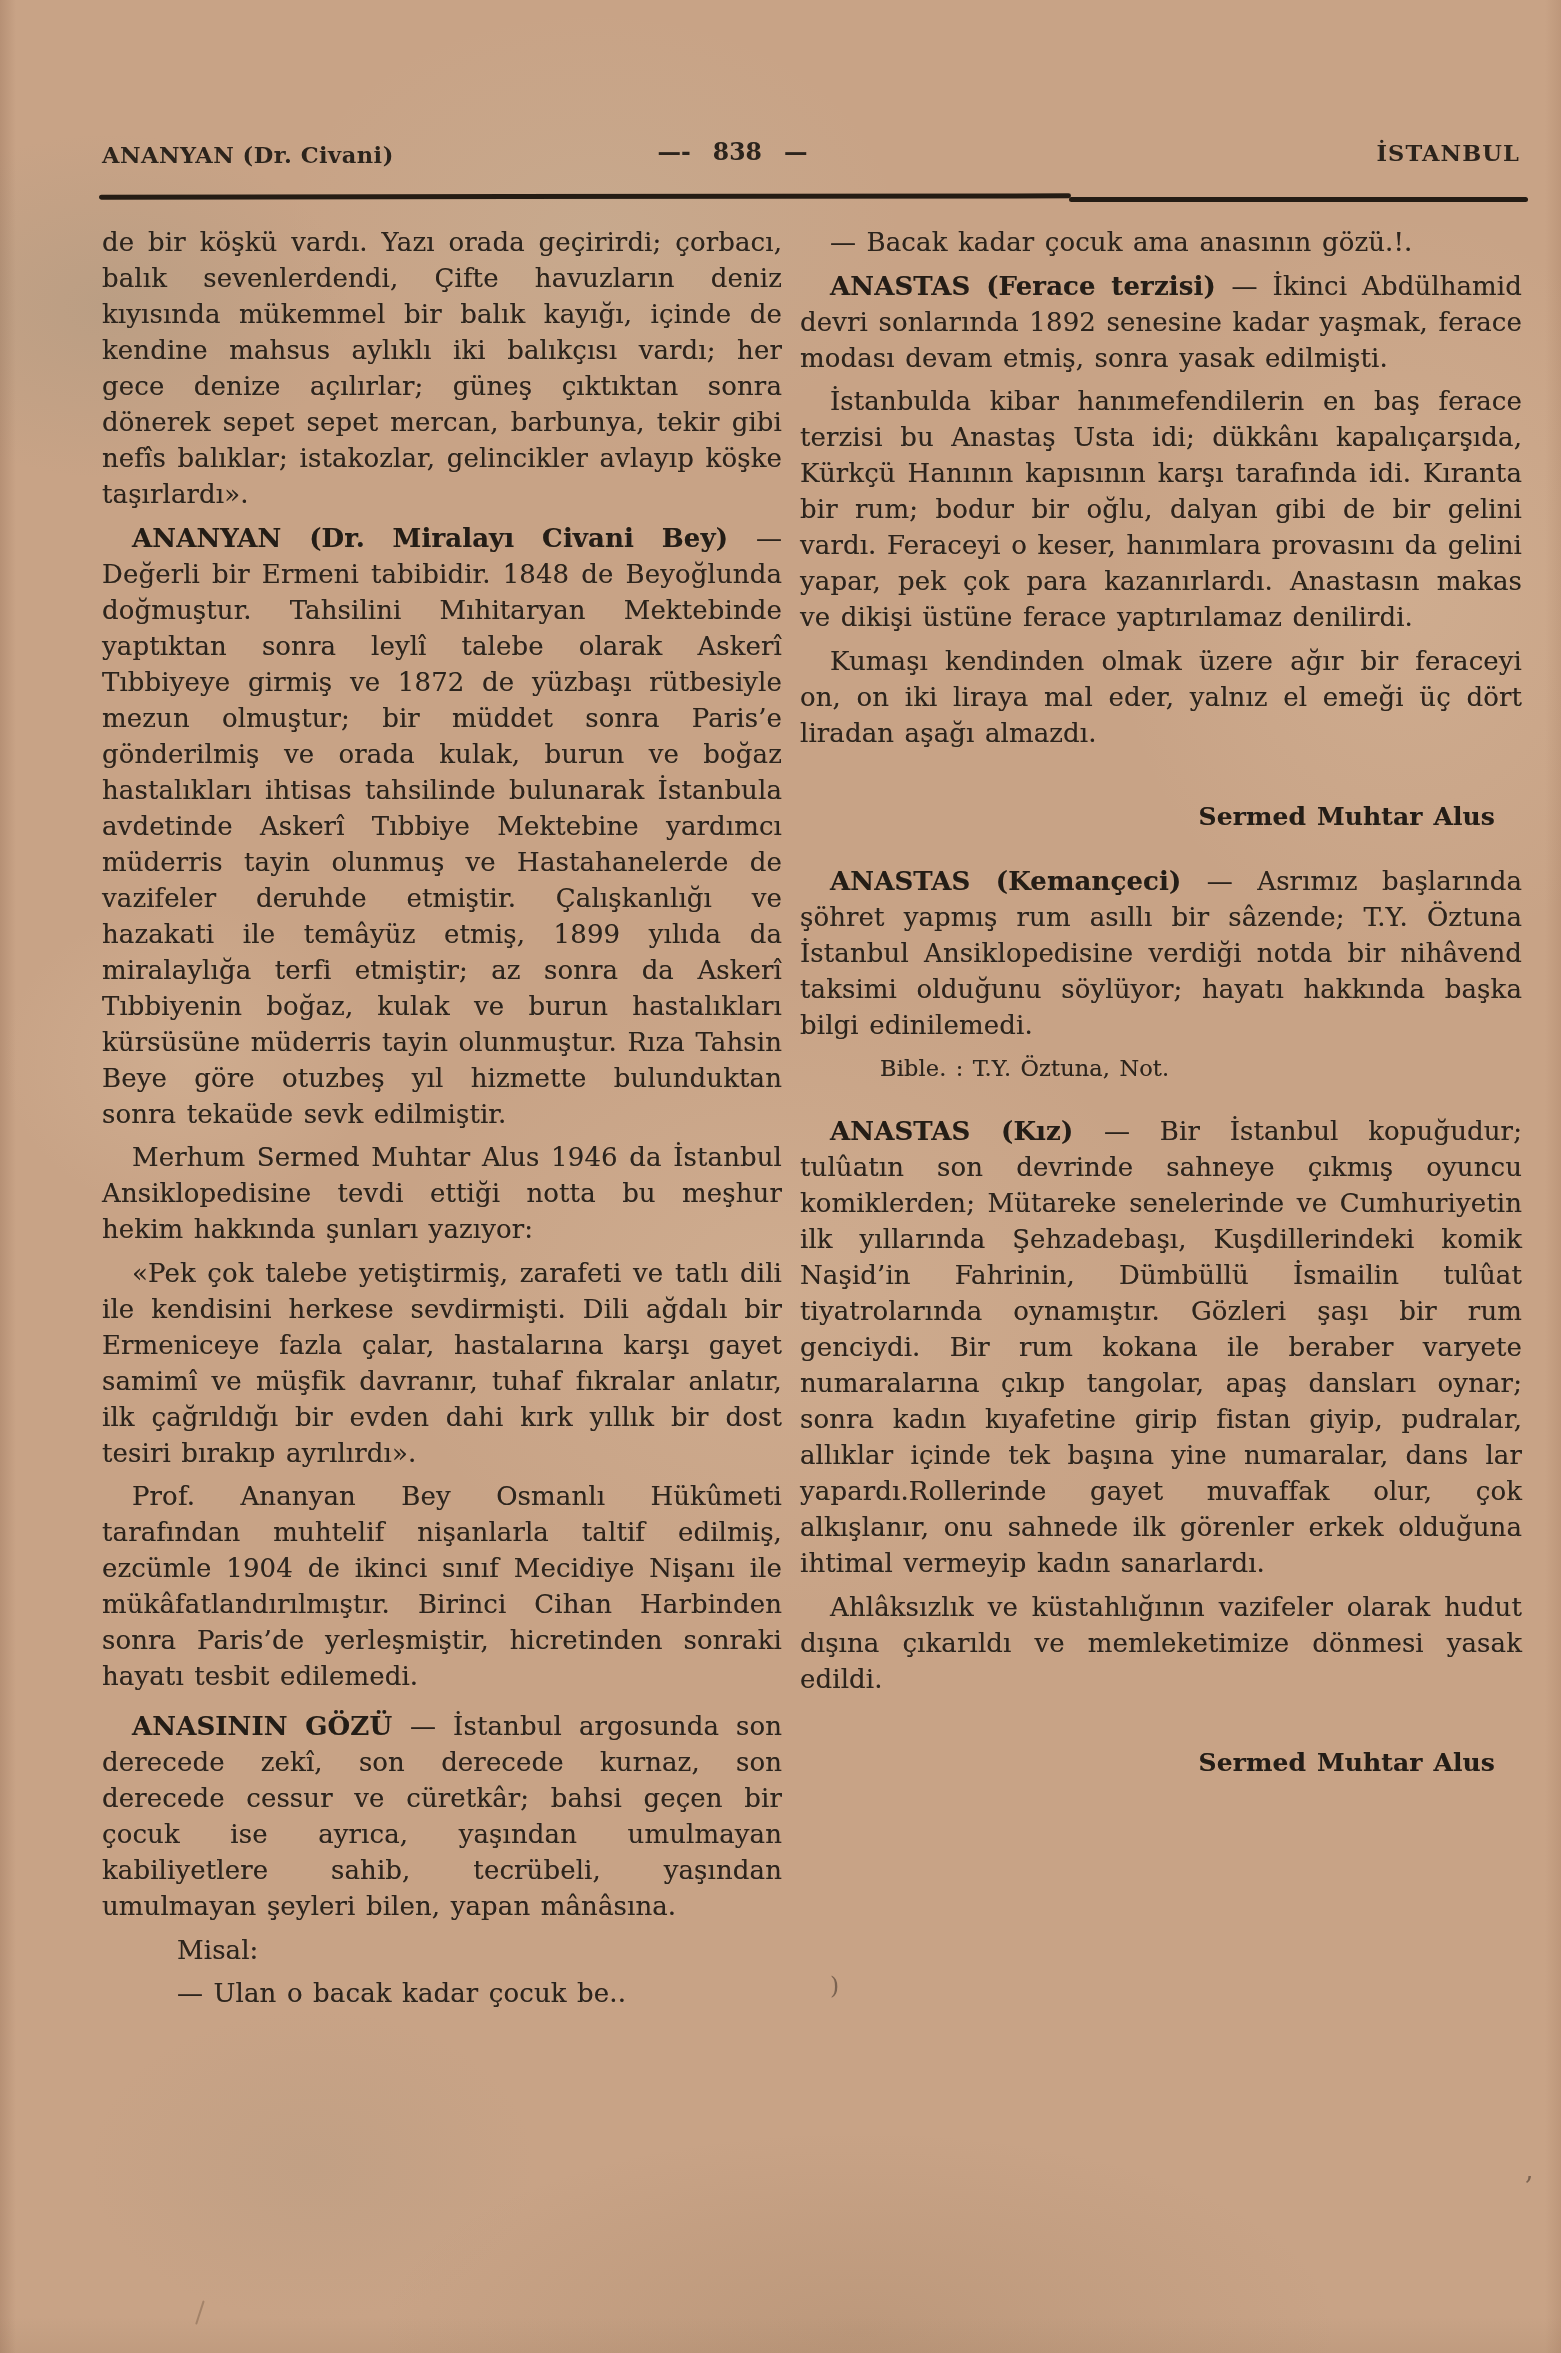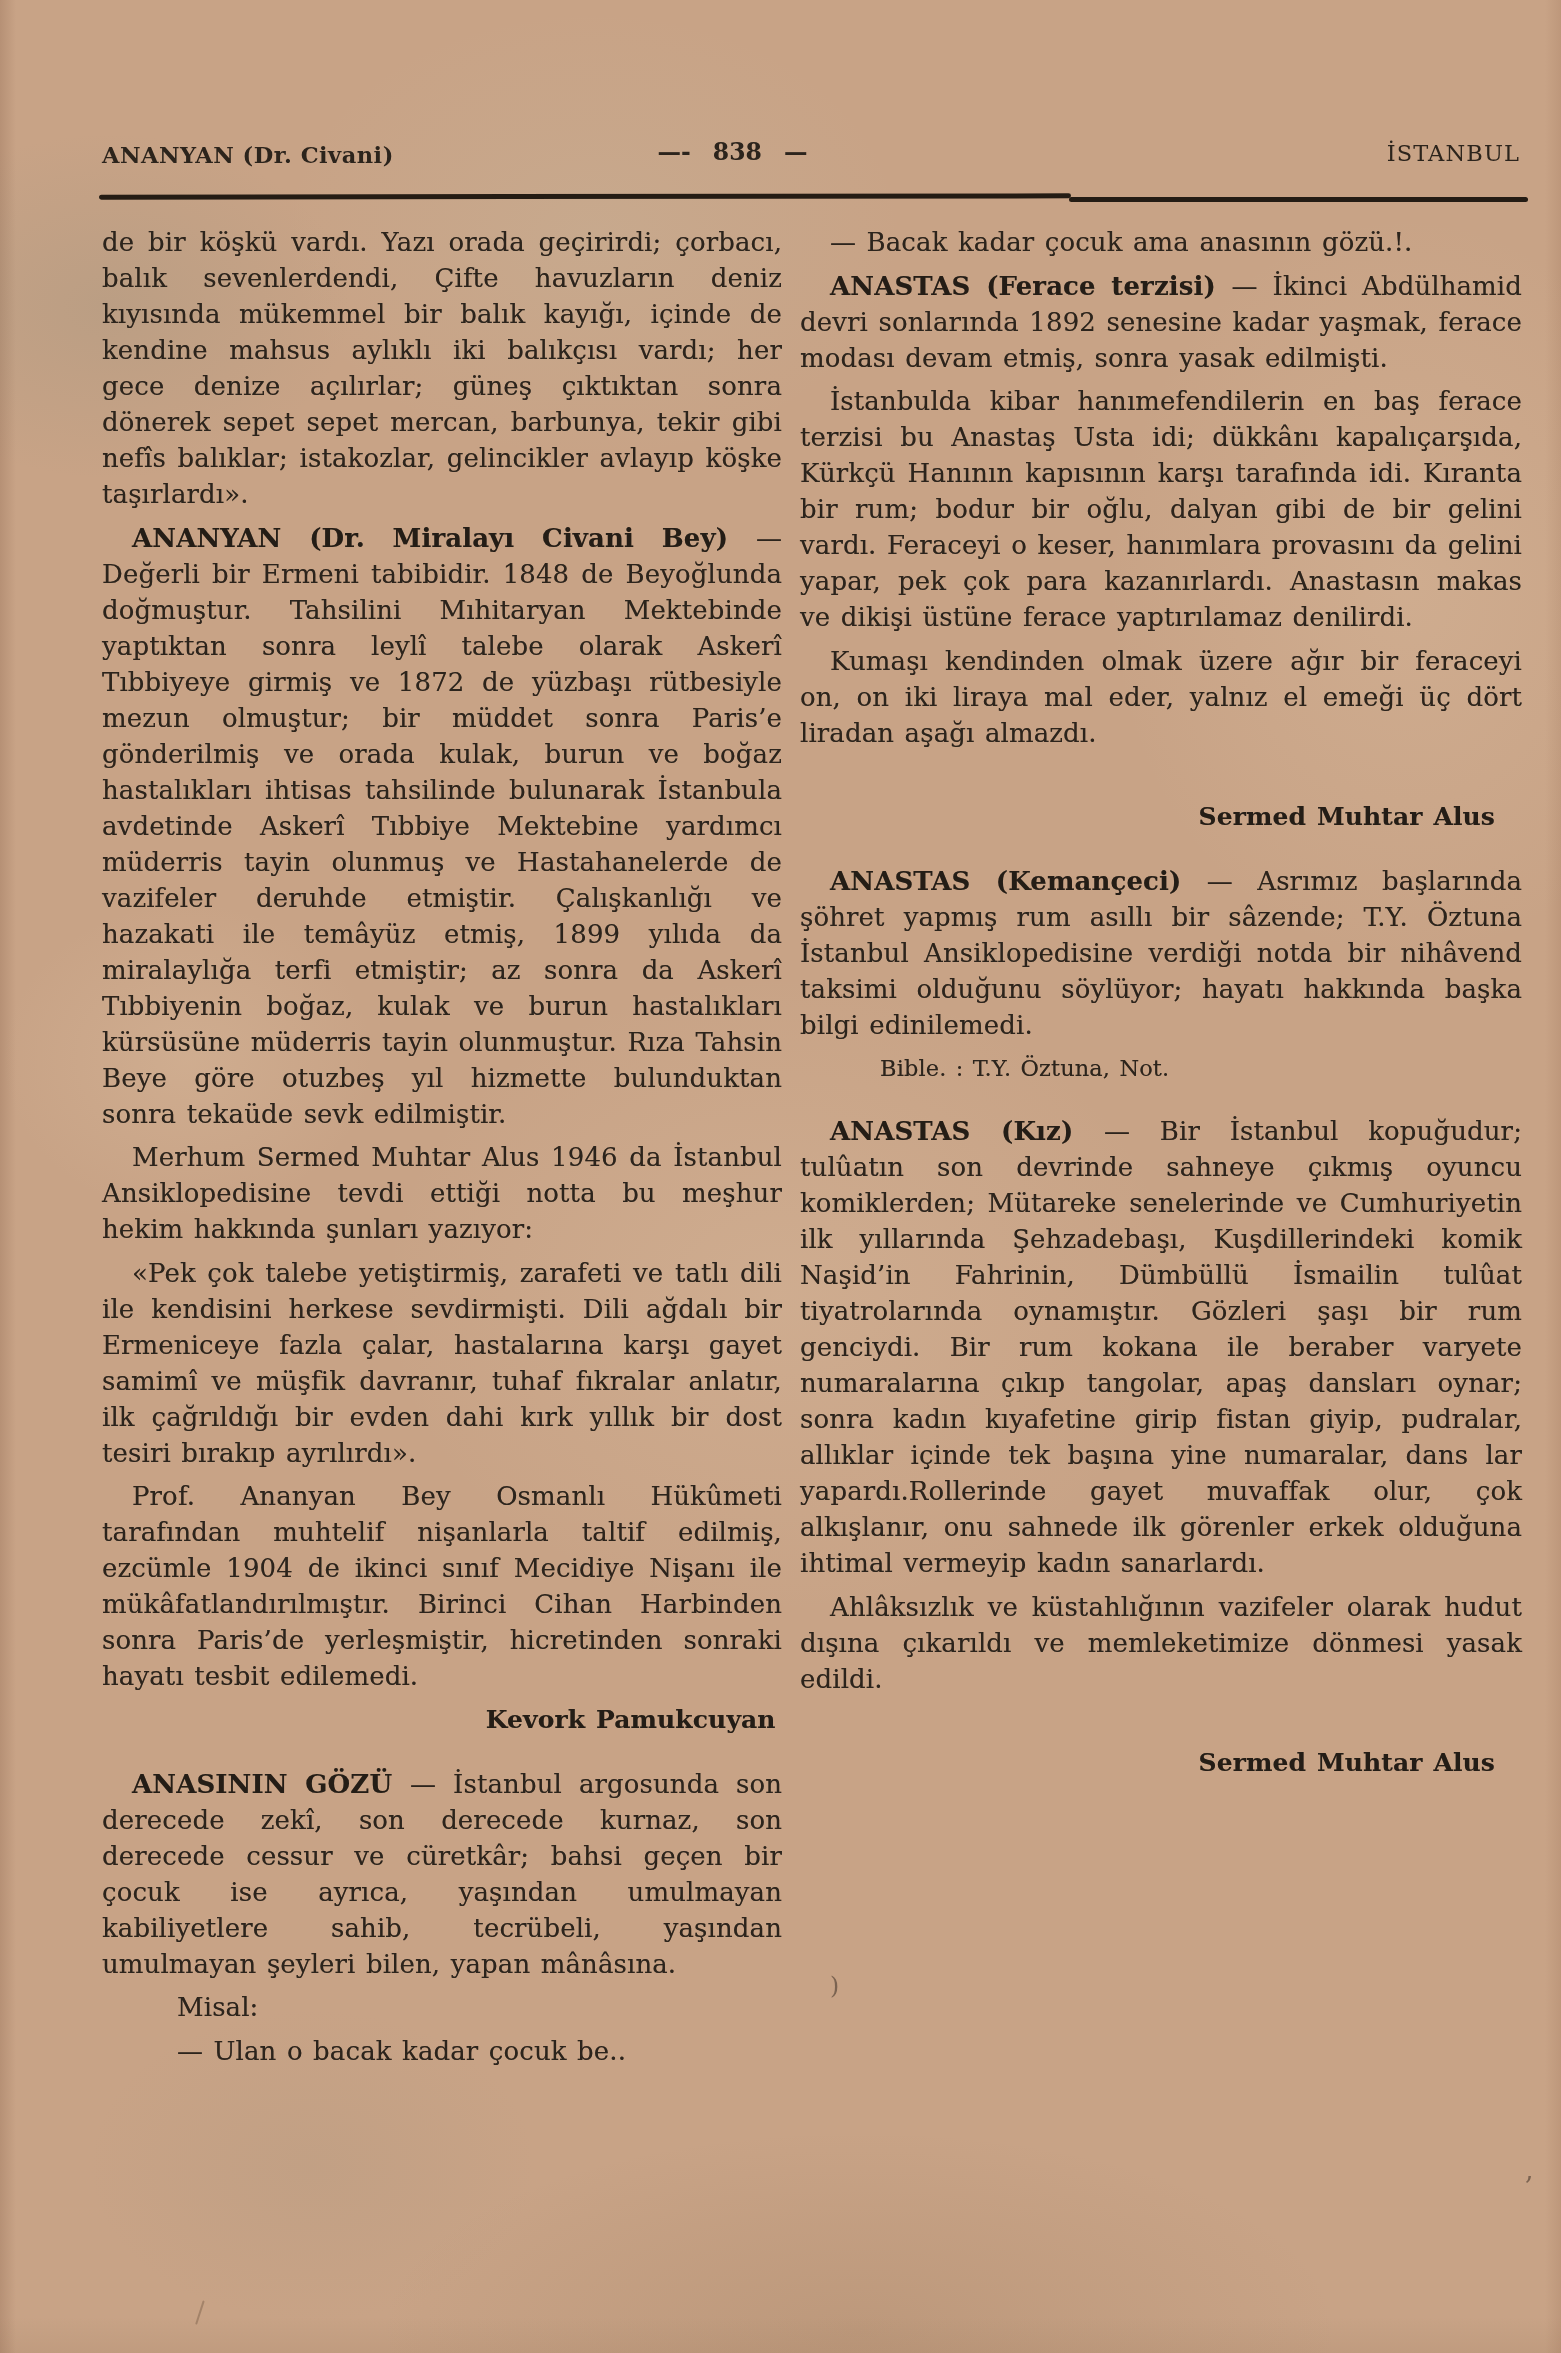--- a/index.html
+++ b/index.html
@@ -19,21 +19,21 @@
       radial-gradient(ellipse 321px 225px at 20% 92%, rgba(150,140,120,.13), transparent 70%),
       radial-gradient(ellipse 642px 267px at 55% 99%, rgba(120,90,60,.14), transparent 75%),
       linear-gradient(90deg, rgba(110,70,50,.20) 0px, rgba(110,70,50,0) 16px),
       linear-gradient(270deg, rgba(130,85,60,.16) 0px, rgba(130,85,60,0) 17px),
       linear-gradient(0deg, rgba(120,85,60,.10) 0px, rgba(120,85,60,0) 37px);
     color:#2c241c;
   }
   
   .hdr-left{position:absolute;left:102px;top:142px;font-weight:bold;font-size:22.5px;letter-spacing:0.5px;white-space:nowrap;}
   .hdr-center{position:absolute;left:615px;top:138px;width:235px;text-align:center;font-weight:bold;font-size:23.5px;word-spacing:14px;white-space:nowrap;}
-  .hdr-right{position:absolute;right:42px;top:140px;font-weight:normal;font-size:22.5px;letter-spacing:1.1px;white-space:nowrap;}
+  .hdr-right{position:absolute;right:42px;top:140px;font-weight:bold;font-size:22.5px;letter-spacing:1.1px;white-space:nowrap;}
   .rule{position:absolute;background:#241c14;height:4.8px;border-radius:2.7px;}
   .rule-a{left:99px;top:194px;width:972px;transform:rotate(-0.08deg);}
   .rule-b{left:1069px;top:197px;width:459px;}
   
   .col{position:absolute;top:224px;font-size:26px;line-height:36px;text-align:justify;word-spacing:2.1px;letter-spacing:0.1px;
        text-shadow:0 0 0.5px rgba(46,40,33,.45);}
   .col-left{left:102px;width:680px;}
   .col-right{left:800px;width:722px;}
   p{margin:0 0 7.5px;}
   .para{text-indent:30px;}
@@ -61,21 +61,20 @@
   <div class="hdr-right">İSTANBUL</div>
   <div class="rule rule-a"></div>
   <div class="rule rule-b"></div>
 
   <section class="col col-left">
     <p class="para noind">de bir köşkü vardı. Yazı orada geçirirdi; çorbacı, balık sevenlerdendi, Çifte havuzların deniz kıyısında mükemmel bir balık kayığı, içinde de kendine mahsus aylıklı iki balıkçısı vardı; her gece denize açılırlar; güneş çıktıktan sonra dönerek sepet sepet mercan, barbunya, tekir gibi nefîs balıklar; istakozlar, gelincikler avlayıp köşke taşırlardı».</p>
     <p class="para"><b class="hw">ANANYAN (Dr. Miralayı Civani Bey) </b><span>— Değerli bir Ermeni tabibidir. 1848 de Beyoğlunda doğmuştur. Tahsilini Mıhitaryan Mektebinde yaptıktan sonra leylî talebe olarak Askerî Tıbbiyeye girmiş ve 1872 de yüzbaşı rütbesiyle mezun olmuştur; bir müddet sonra Paris’e gönderilmiş ve orada kulak, burun ve boğaz hastalıkları ihtisas tahsilinde bulunarak İstanbula avdetinde Askerî Tıbbiye Mektebine yardımcı müderris tayin olunmuş ve Hastahanelerde de vazifeler deruhde etmiştir. Çalışkanlığı ve hazakati ile temâyüz etmiş, 1899 yılıda da miralaylığa terfi etmiştir; az sonra da Askerî Tıbbiyenin boğaz, kulak ve burun hastalıkları kürsüsüne müderris tayin olunmuştur. Rıza Tahsin Beye göre otuzbeş yıl hizmette bulunduktan sonra tekaüde sevk edilmiştir.</span></p>
     <p class="para">Merhum Sermed Muhtar Alus 1946 da İstanbul Ansiklopedisine tevdi ettiği notta bu meşhur hekim hakkında şunları yazıyor:</p>
     <p class="para">«Pek çok talebe yetiştirmiş, zarafeti ve tatlı dili ile kendisini herkese sevdirmişti. Dili ağdalı bir Ermeniceye fazla çalar, hastalarına karşı gayet samimî ve müşfik davranır, tuhaf fıkralar anlatır, ilk çağrıldığı bir evden dahi kırk yıllık bir dost tesiri bırakıp ayrılırdı».</p>
     <p class="para">Prof. Ananyan Bey Osmanlı Hükûmeti tarafından muhtelif nişanlarla taltif edilmiş, ezcümle 1904 de ikinci sınıf Mecidiye Nişanı ile mükâfatlandırılmıştır. Birinci Cihan Harbinden sonra Paris’de yerleşmiştir, hicretinden sonraki hayatı tesbit edilemedi.</p>
-    <p class="sig pad12">Kevork Pamukcuyan</p>
     <p class="para gap-md"><b class="hw">ANASININ GÖZÜ </b><span>— İstanbul argosunda son derecede zekî, son derecede kurnaz, son derecede cessur ve cüretkâr; bahsi geçen bir çocuk ise ayrıca, yaşından umulmayan kabiliyetlere sahib, tecrübeli, yaşından umulmayan şeyleri bilen, yapan mânâsına.</span></p>
     <p class="ind2">Misal:</p>
     <p class="ind2">— Ulan o bacak kadar çocuk be..</p>
   </section>
 
   <section class="col col-right">
     <p class="para">— Bacak kadar çocuk ama anasının gözü.!.</p>
     <p class="para"><b class="hw">ANASTAS (Ferace terzisi) </b><span>— İkinci Abdülhamid devri sonlarında 1892 senesine kadar yaşmak, ferace modası devam etmiş, sonra yasak edilmişti.</span></p>
     <p class="para">İstanbulda kibar hanımefendilerin en baş ferace terzisi bu Anastaş Usta idi; dükkânı kapalıçarşıda, Kürkçü Hanının kapısının karşı tarafında idi. Kıranta bir rum; bodur bir oğlu, dalyan gibi de bir gelini vardı. Feraceyi o keser, hanımlara provasını da gelini yapar, pek çok para kazanırlardı. Anastasın makas ve dikişi üstüne ferace yaptırılamaz denilirdi.</p>
     <p class="para">Kumaşı kendinden olmak üzere ağır bir feraceyi on, on iki liraya mal eder, yalnız el emeği üç dört liradan aşağı almazdı.</p>

